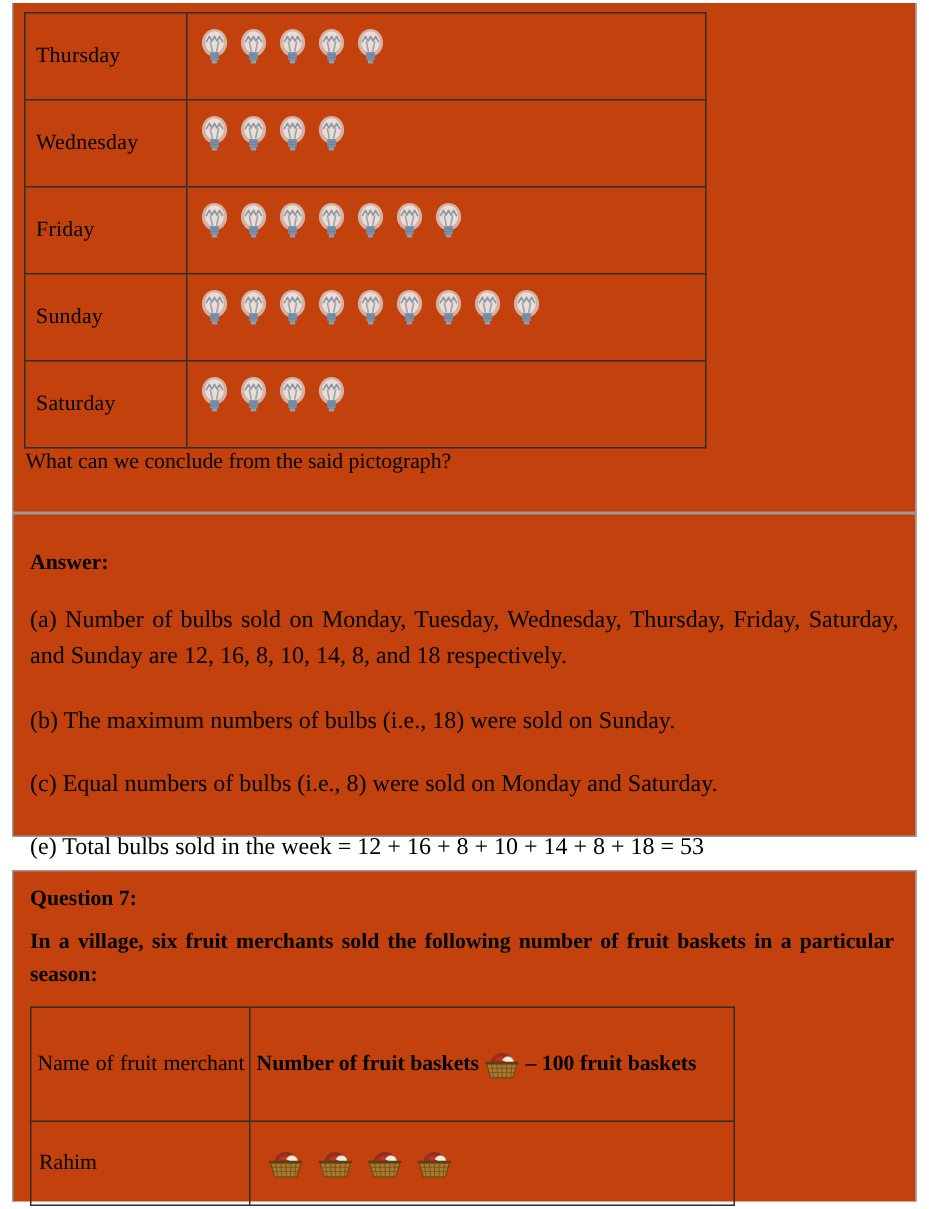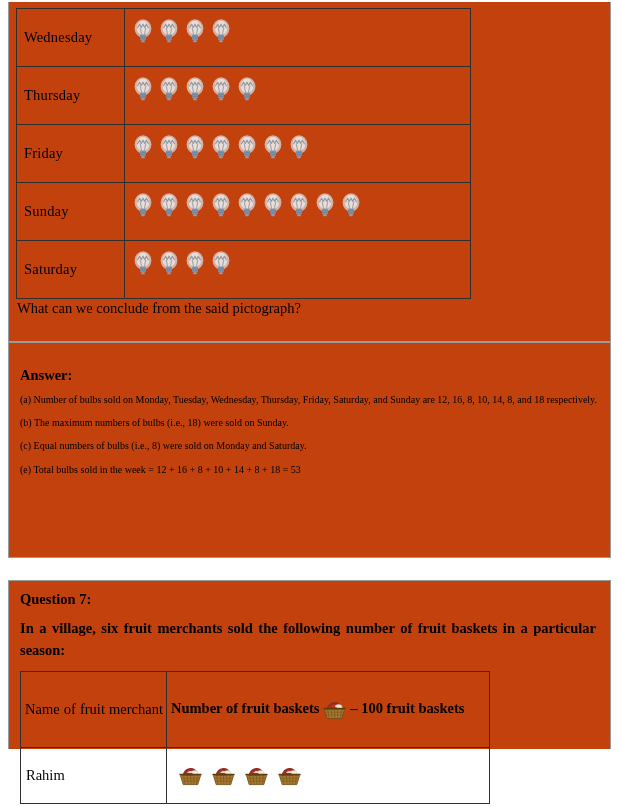--- a/index.html
+++ b/index.html
@@ -83,31 +83,31 @@
     left: 8px; top: 342px;
     width: 603px; height: 216px;
     padding: 24px 11px 0 11px;
   }
   #answer-panel .ans-title {
     font-weight: bold;
     font-size: 14.5px;
     margin: 0 0 8px 0;
   }
   #answer-panel p.ans-line {
-    margin: 8px 0 8px 0;
-    font-size: 10px;
+    margin: 18px 0 8px 0;
+    font-size: 16px;
     line-height: 1.52;
     text-align: justify;
     text-align-last: left;
   }
 
   
   #q7-panel {
     left: 8px; top: 580px;
-    width: 603px; height: 169px;
+    width: 603px; height: 221px;
     padding: 10px 11px 0 11px;
     border-bottom: none;
   }
   #q7-panel .q7-title {
     font-weight: bold;
     font-size: 14.5px;
     margin: 0 0 9px 0;
   }
   #q7-panel .q7-sub {
     font-weight: bold;
@@ -155,23 +155,33 @@
 </head>
 <body>
 
 <div class="panel" id="prompt-panel">
   <div class="prompt-text">What can we conclude from the said pictograph?</div>
 </div>
 
 <table class="picto-table">
   <tbody>
     <tr>
-      <td class="daycell">Wednesday</td>
+      <td class="daycell">Thursday</td>
       <td class="iconcell">
         <div class="bulb-row">
+            <svg class="bulb" viewBox="0 0 20 30" xmlns="http://www.w3.org/2000/svg">
+              <ellipse cx="10" cy="10.5" rx="8.4" ry="9.2" fill="#d9dde0" opacity="0.72"></ellipse>
+              <ellipse cx="10" cy="10" rx="6.3" ry="7.2" fill="#ffffff" opacity="0.55"></ellipse>
+              <path d="M4.6 9.8 L6.6 6.2 L8.3 9.4 L10 6.2 L11.7 9.4 L13.4 6.2 L15.4 9.8" fill="none" stroke="#8d9aa3" stroke-width="1.15" stroke-linejoin="round" stroke-linecap="round"></path>
+              <path d="M7.2 9.6 L8.6 16.5 M12.8 9.6 L11.4 16.5" fill="none" stroke="#9aa6ae" stroke-width="1.1"></path>
+              <rect x="7.1" y="16.6" width="5.8" height="5.6" rx="0.7" fill="#7b93aa"></rect>
+              <rect x="7.1" y="18.2" width="5.8" height="0.8" fill="#6b819a" opacity="0.8"></rect>
+              <rect x="7.1" y="20.0" width="5.8" height="0.8" fill="#6b819a" opacity="0.8"></rect>
+              <rect x="8.2" y="22.2" width="3.6" height="2.1" rx="0.5" fill="#8ba0b4"></rect>
+            </svg>
             <svg class="bulb" viewBox="0 0 20 30" xmlns="http://www.w3.org/2000/svg">
               <ellipse cx="10" cy="10.5" rx="8.4" ry="9.2" fill="#d9dde0" opacity="0.72"></ellipse>
               <ellipse cx="10" cy="10" rx="6.3" ry="7.2" fill="#ffffff" opacity="0.55"></ellipse>
               <path d="M4.6 9.8 L6.6 6.2 L8.3 9.4 L10 6.2 L11.7 9.4 L13.4 6.2 L15.4 9.8" fill="none" stroke="#8d9aa3" stroke-width="1.15" stroke-linejoin="round" stroke-linecap="round"></path>
               <path d="M7.2 9.6 L8.6 16.5 M12.8 9.6 L11.4 16.5" fill="none" stroke="#9aa6ae" stroke-width="1.1"></path>
               <rect x="7.1" y="16.6" width="5.8" height="5.6" rx="0.7" fill="#7b93aa"></rect>
               <rect x="7.1" y="18.2" width="5.8" height="0.8" fill="#6b819a" opacity="0.8"></rect>
               <rect x="7.1" y="20.0" width="5.8" height="0.8" fill="#6b819a" opacity="0.8"></rect>
               <rect x="8.2" y="22.2" width="3.6" height="2.1" rx="0.5" fill="#8ba0b4"></rect>
             </svg>
@@ -202,33 +212,23 @@
               <path d="M7.2 9.6 L8.6 16.5 M12.8 9.6 L11.4 16.5" fill="none" stroke="#9aa6ae" stroke-width="1.1"></path>
               <rect x="7.1" y="16.6" width="5.8" height="5.6" rx="0.7" fill="#7b93aa"></rect>
               <rect x="7.1" y="18.2" width="5.8" height="0.8" fill="#6b819a" opacity="0.8"></rect>
               <rect x="7.1" y="20.0" width="5.8" height="0.8" fill="#6b819a" opacity="0.8"></rect>
               <rect x="8.2" y="22.2" width="3.6" height="2.1" rx="0.5" fill="#8ba0b4"></rect>
             </svg>
           </div>
       </td>
     </tr>
     <tr>
-      <td class="daycell">Thursday</td>
+      <td class="daycell">Wednesday</td>
       <td class="iconcell">
         <div class="bulb-row">
-            <svg class="bulb" viewBox="0 0 20 30" xmlns="http://www.w3.org/2000/svg">
-              <ellipse cx="10" cy="10.5" rx="8.4" ry="9.2" fill="#d9dde0" opacity="0.72"></ellipse>
-              <ellipse cx="10" cy="10" rx="6.3" ry="7.2" fill="#ffffff" opacity="0.55"></ellipse>
-              <path d="M4.6 9.8 L6.6 6.2 L8.3 9.4 L10 6.2 L11.7 9.4 L13.4 6.2 L15.4 9.8" fill="none" stroke="#8d9aa3" stroke-width="1.15" stroke-linejoin="round" stroke-linecap="round"></path>
-              <path d="M7.2 9.6 L8.6 16.5 M12.8 9.6 L11.4 16.5" fill="none" stroke="#9aa6ae" stroke-width="1.1"></path>
-              <rect x="7.1" y="16.6" width="5.8" height="5.6" rx="0.7" fill="#7b93aa"></rect>
-              <rect x="7.1" y="18.2" width="5.8" height="0.8" fill="#6b819a" opacity="0.8"></rect>
-              <rect x="7.1" y="20.0" width="5.8" height="0.8" fill="#6b819a" opacity="0.8"></rect>
-              <rect x="8.2" y="22.2" width="3.6" height="2.1" rx="0.5" fill="#8ba0b4"></rect>
-            </svg>
             <svg class="bulb" viewBox="0 0 20 30" xmlns="http://www.w3.org/2000/svg">
               <ellipse cx="10" cy="10.5" rx="8.4" ry="9.2" fill="#d9dde0" opacity="0.72"></ellipse>
               <ellipse cx="10" cy="10" rx="6.3" ry="7.2" fill="#ffffff" opacity="0.55"></ellipse>
               <path d="M4.6 9.8 L6.6 6.2 L8.3 9.4 L10 6.2 L11.7 9.4 L13.4 6.2 L15.4 9.8" fill="none" stroke="#8d9aa3" stroke-width="1.15" stroke-linejoin="round" stroke-linecap="round"></path>
               <path d="M7.2 9.6 L8.6 16.5 M12.8 9.6 L11.4 16.5" fill="none" stroke="#9aa6ae" stroke-width="1.1"></path>
               <rect x="7.1" y="16.6" width="5.8" height="5.6" rx="0.7" fill="#7b93aa"></rect>
               <rect x="7.1" y="18.2" width="5.8" height="0.8" fill="#6b819a" opacity="0.8"></rect>
               <rect x="7.1" y="20.0" width="5.8" height="0.8" fill="#6b819a" opacity="0.8"></rect>
               <rect x="8.2" y="22.2" width="3.6" height="2.1" rx="0.5" fill="#8ba0b4"></rect>
             </svg>

